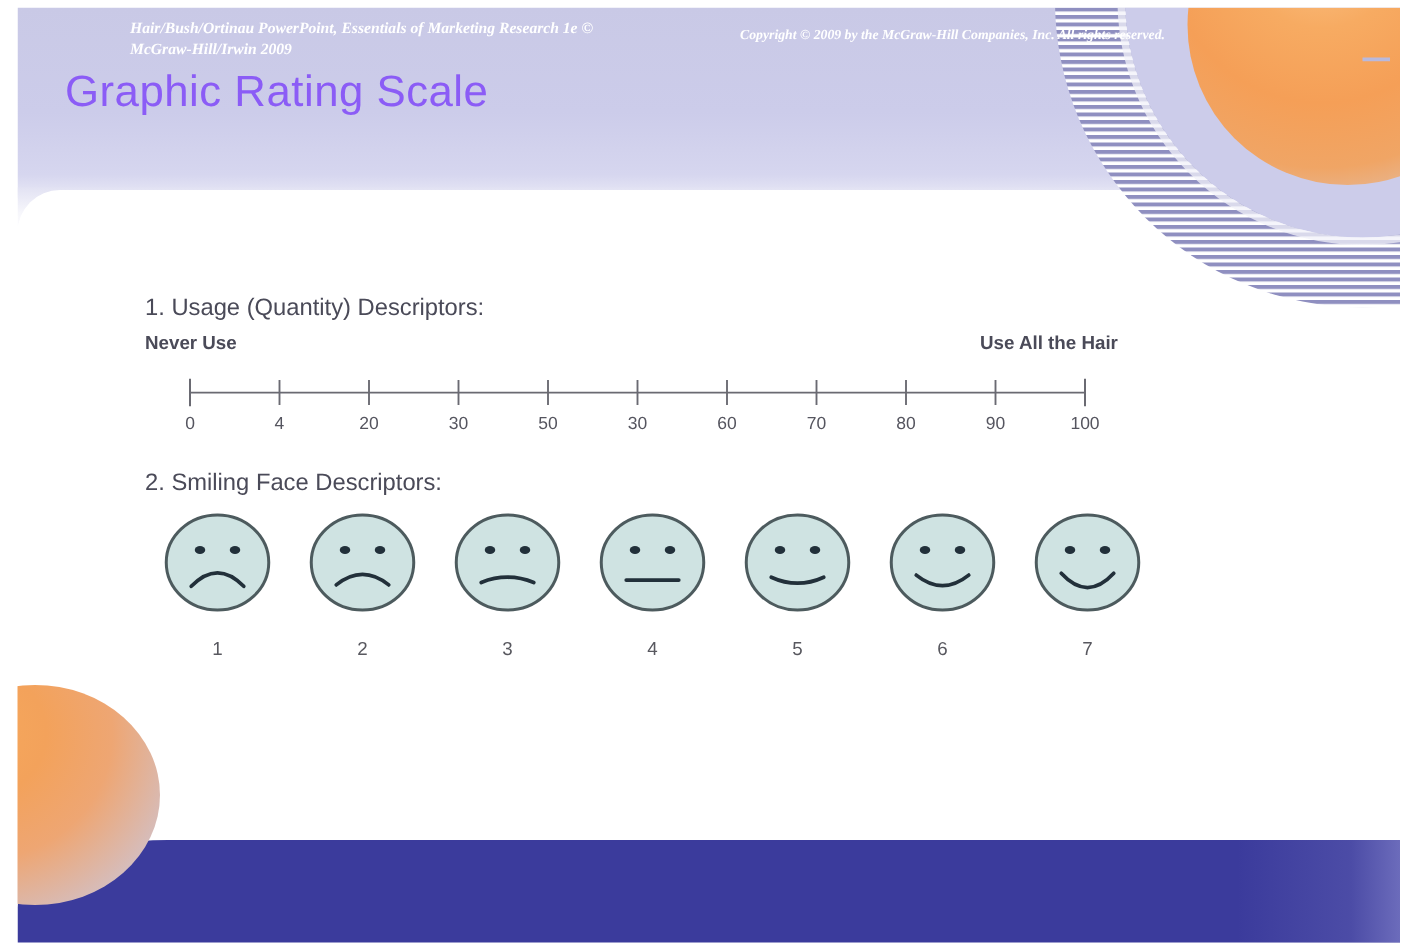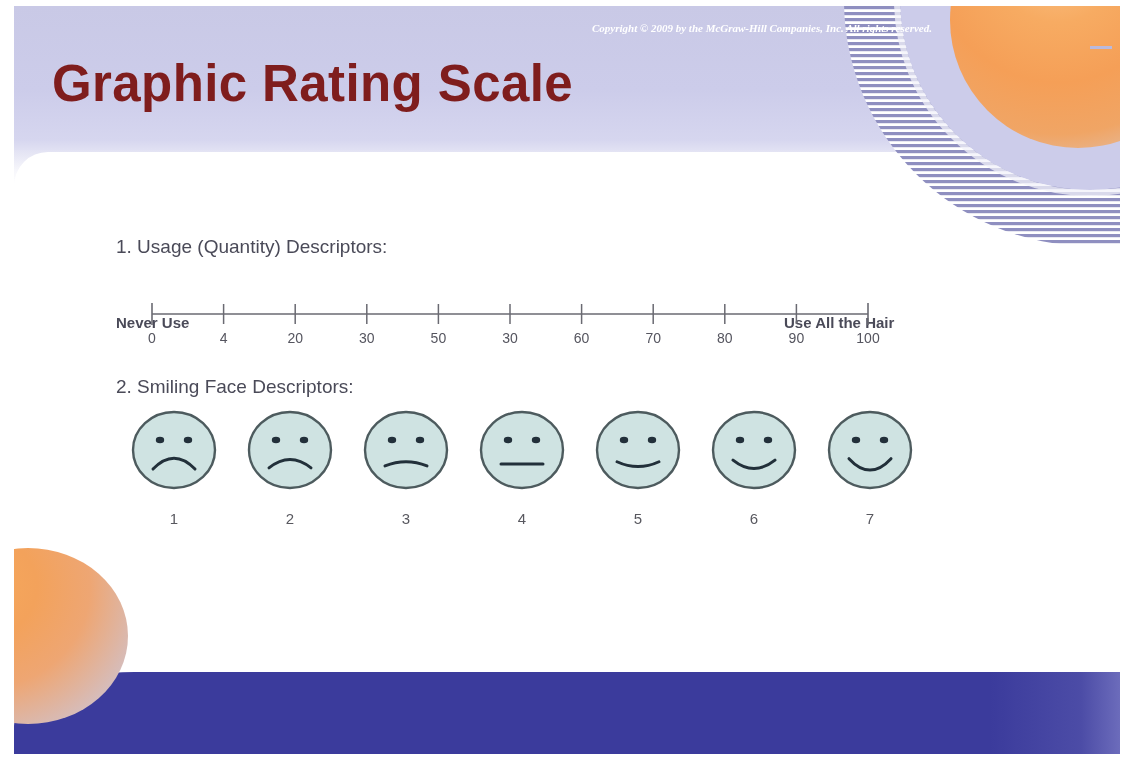--- a/index.html
+++ b/index.html
@@ -69,23 +69,23 @@
     border-top-left-radius: 34px;
     z-index: 6;
   }
 
   
   .slide-title {
     position: absolute;
     left: 52px;
     top: 54px;
     z-index: 20;
-    font-size: 51px;
-    font-weight: bold;
-    color: #7f1d1d;
+    font-size: 35px;
+    font-weight: normal;
+    color: #8b5cf6;
     letter-spacing: 0.4px;
     font-family: "Liberation Sans", sans-serif;
     white-space: nowrap;
   }
 
   
   .deco-topright {
     position: absolute;
     right: 14px;
     top: 6px;
@@ -183,21 +183,20 @@
   #sec1-label { left: 102px; top: 84px; }
   #sec2-label { left: 102px; top: 224px; }
 
   .anchor-label {
     position: absolute;
     color: #4a4a58;
     font-size: 15px;
     font-weight: bold;
     font-family: "Liberation Sans", sans-serif;
     white-space: nowrap;
-    margin-top: 48px;
   }
   #anchor-left  { left: 102px; top: 114px; }
   #anchor-right { left: 770px; top: 114px; }
 
   
   .scale-wrap {
     position: absolute;
     left: 128px;
     top: 142px;
     width: 740px;
@@ -359,20 +358,21 @@
             <ellipse cx="64" cy="40" rx="4.2" ry="3.2" fill="#22303a"></ellipse>
             <path d="M 29 58.68 Q 50 81.48 71 58.68" fill="none" stroke="#22303a" stroke-width="3" stroke-linecap="round"></path>
           </svg><div class="face-num">7</div></div>
       </div>
 
   </div>
 
   <div class="deco-bottomleft"></div>
 
   <div class="footer-band"></div>
+  <div class="footer-credit">Hair/Bush/Ortinau PowerPoint, Essentials of Marketing Research 1e © McGraw-Hill/Irwin 2009</div>
   <div class="footer-copyright">Copyright © 2009 by the McGraw-Hill Companies, Inc. All rights reserved.</div>
   <div class="footer-dash"></div>
 
   <div class="edge-top"></div>
   <div class="edge-left"></div>
   <div class="edge-right"></div>
 
 </div>
 
 </body></html>

